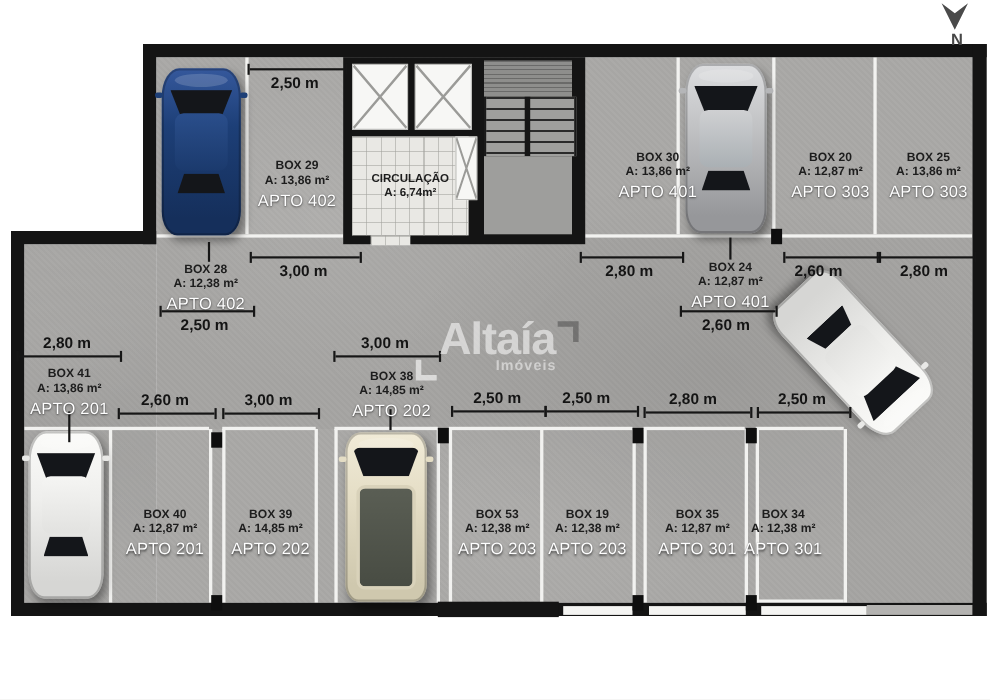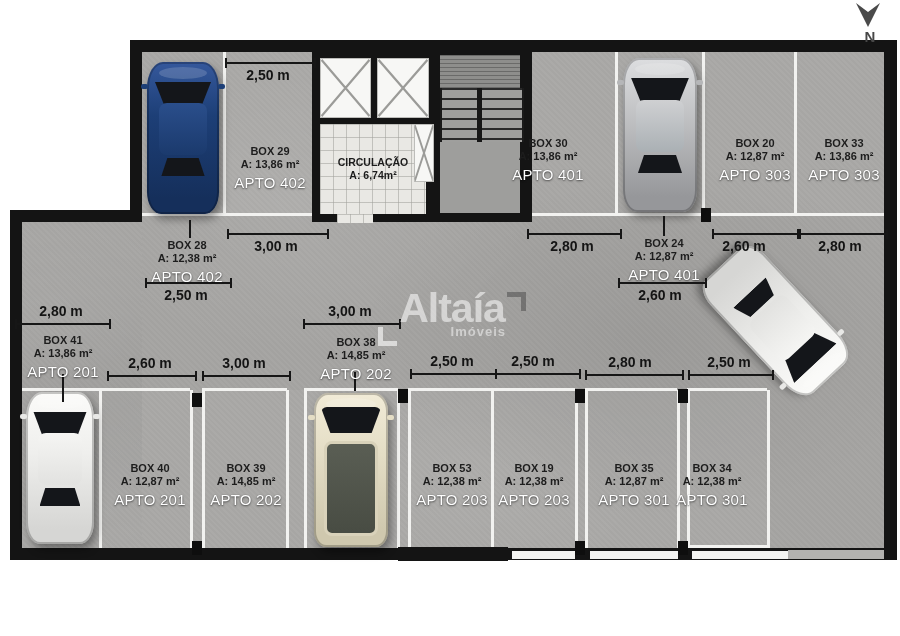--- a/index.html
+++ b/index.html
@@ -207,37 +207,37 @@
   <div class="abs blabel" style="left:187px;top:239px">
     <div class="bt">BOX 28</div>
     <div class="ba">A: 12,38 m²</div>
     <div class="bapto">APTO 402</div>
   </div>
   <div class="abs blabel" style="left:270px;top:145px">
     <div class="bt">BOX 29</div>
     <div class="ba">A: 13,86 m²</div>
     <div class="bapto">APTO 402</div>
   </div>
-  <div class="abs blabel" style="left:548px;top:137px">
+  <div class="abs blabel" style="left:598px;top:137px">
     <div class="bt">BOX 30</div>
     <div class="ba">A: 13,86 m²</div>
     <div class="bapto">APTO 401</div>
   </div>
   <div class="abs blabel" style="left:664px;top:237px">
     <div class="bt">BOX 24</div>
     <div class="ba">A: 12,87 m²</div>
     <div class="bapto">APTO 401</div>
   </div>
   <div class="abs blabel" style="left:755px;top:137px">
     <div class="bt">BOX 20</div>
     <div class="ba">A: 12,87 m²</div>
     <div class="bapto">APTO 303</div>
   </div>
   <div class="abs blabel" style="left:844px;top:137px">
-    <div class="bt">BOX 33</div>
+    <div class="bt">BOX 25</div>
     <div class="ba">A: 13,86 m²</div>
     <div class="bapto">APTO 303</div>
   </div>
   <div class="abs blabel" style="left:712px;top:462px">
     <div class="bt">BOX 34</div>
     <div class="ba">A: 12,38 m²</div>
     <div class="bapto">APTO 301</div>
   </div>
   <div class="abs blabel" style="left:634px;top:462px">
     <div class="bt">BOX 35</div>

